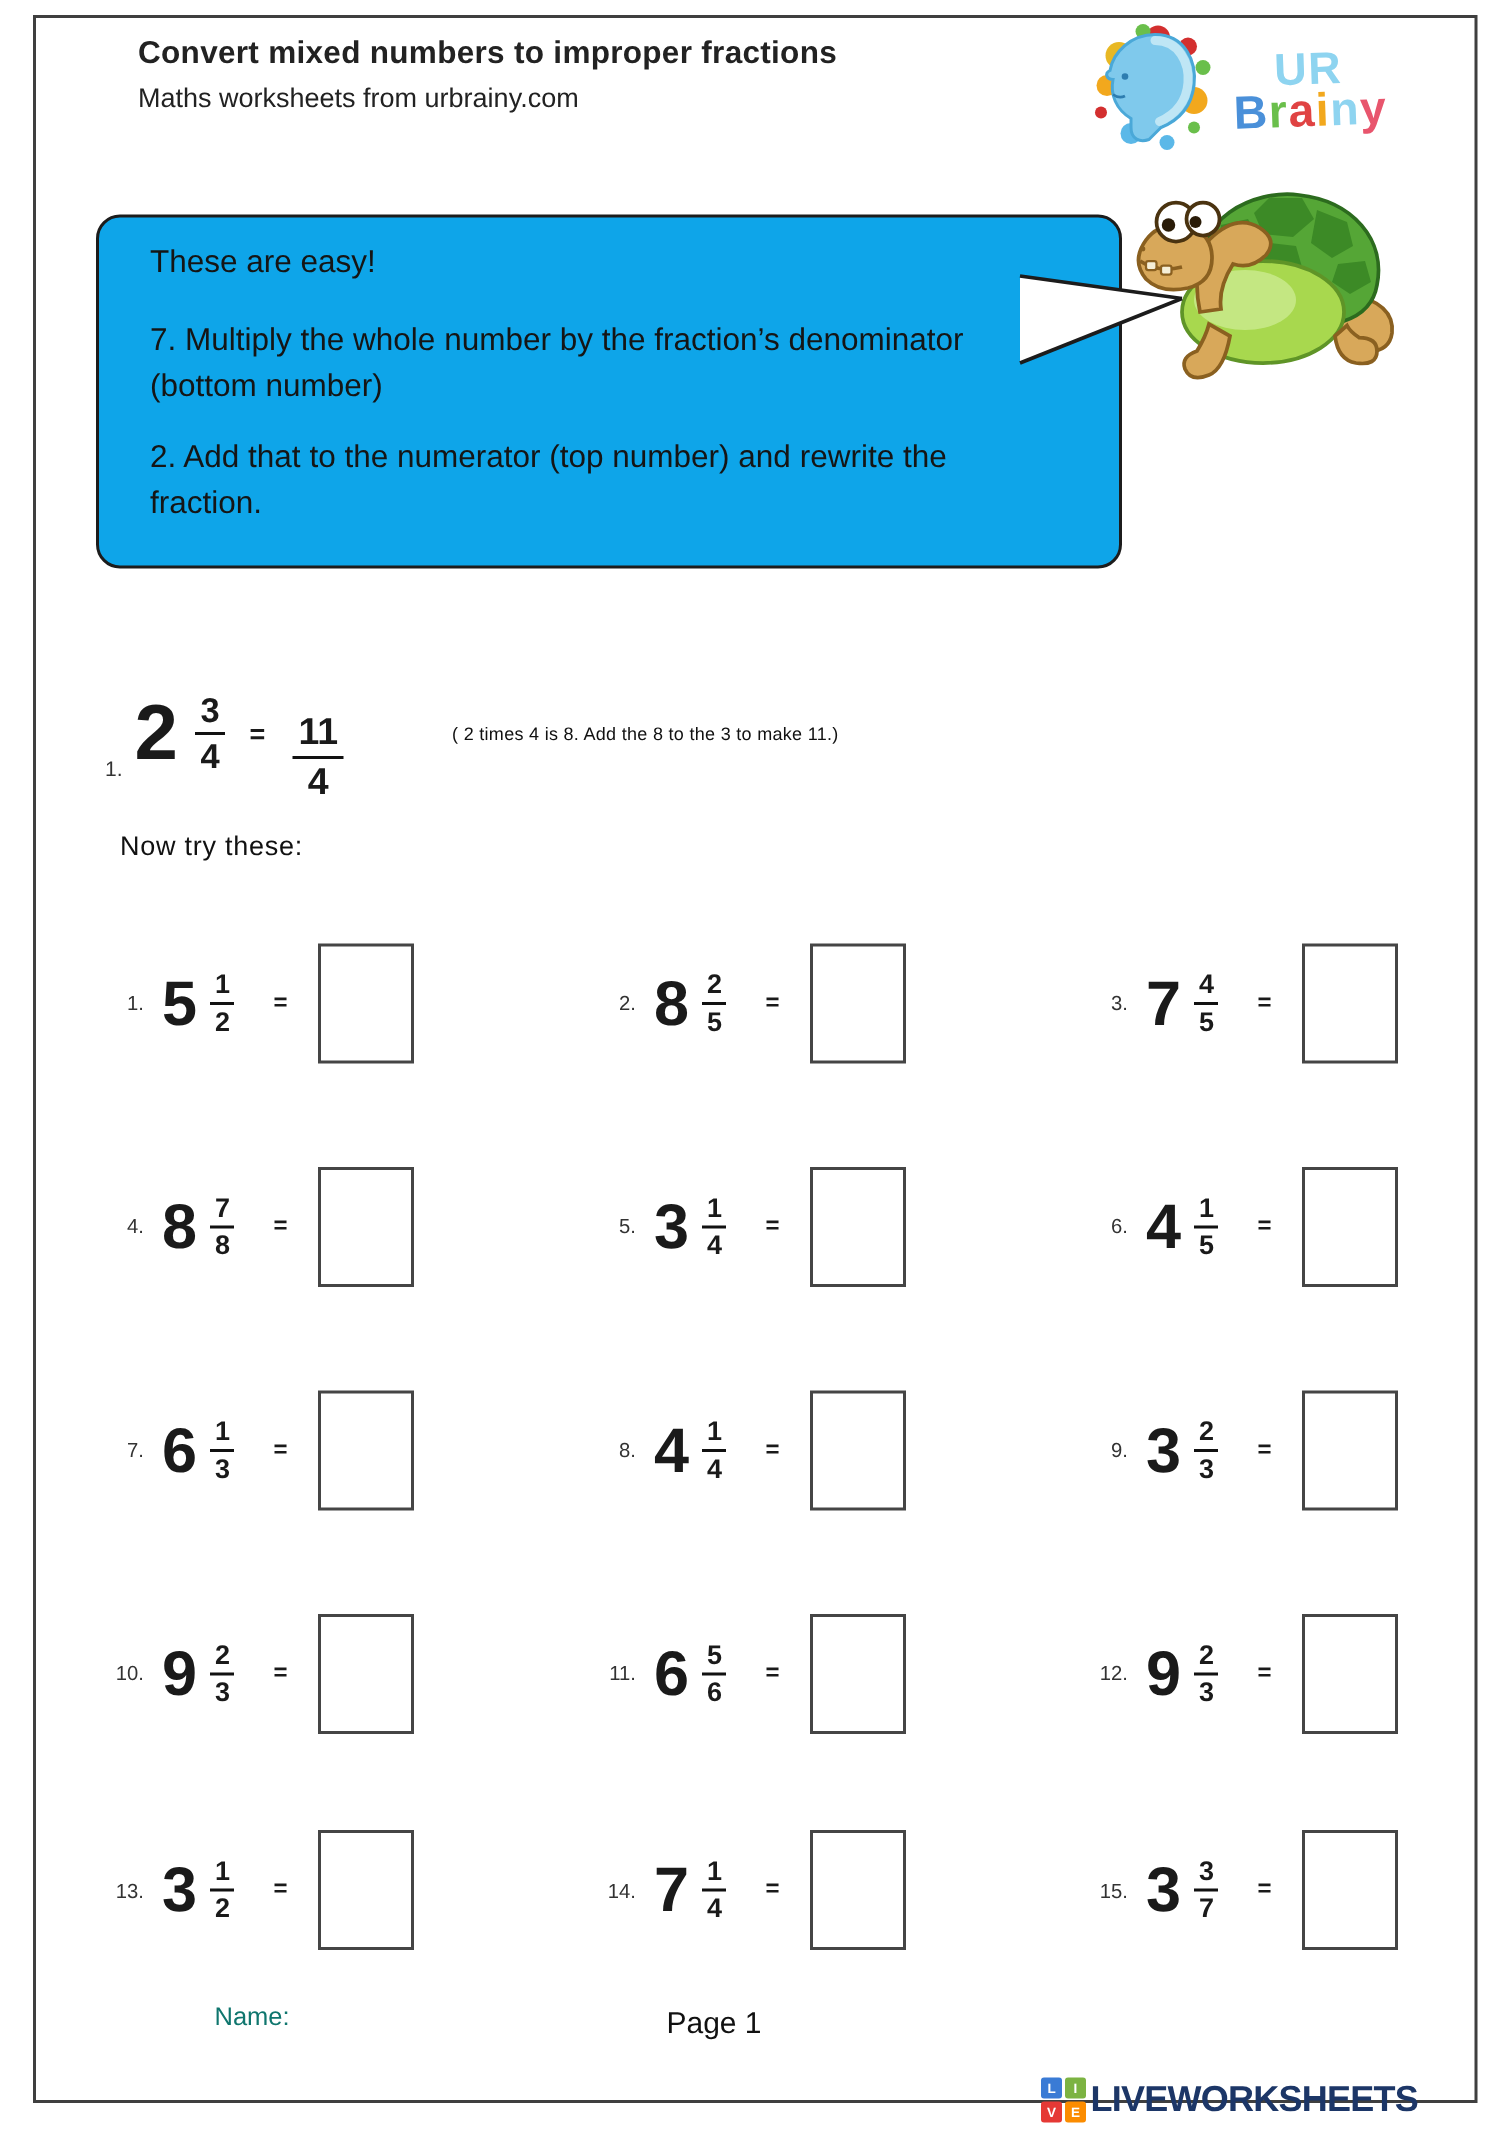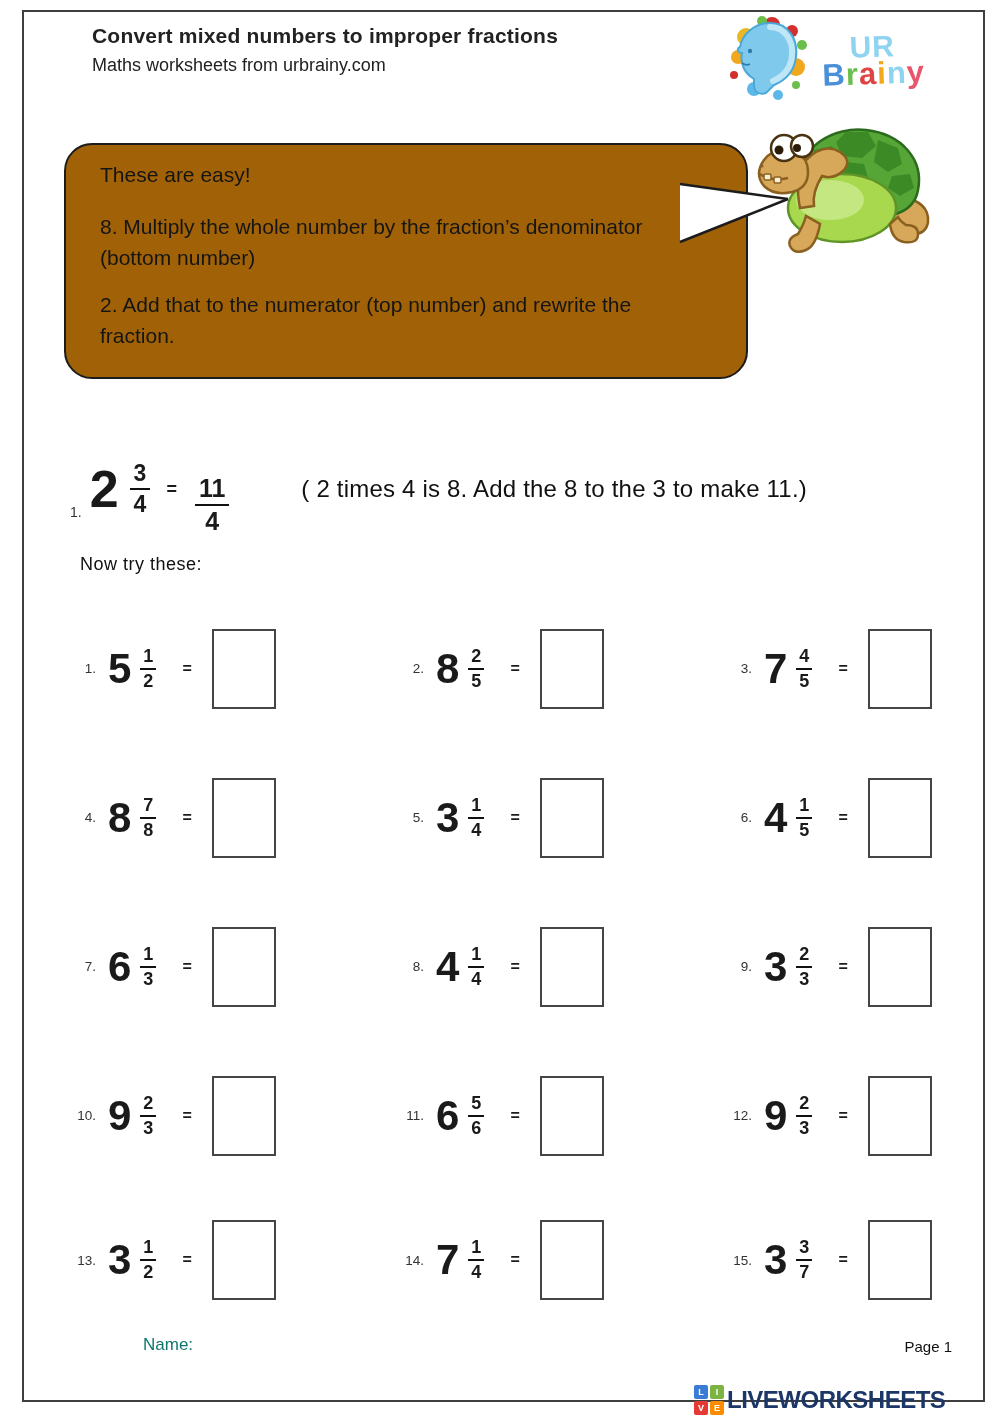--- a/index.html
+++ b/index.html
@@ -18,54 +18,54 @@
   .header .title{font-size:21px;font-weight:700;color:#222;letter-spacing:.2px;}
   .header .subtitle{font-size:18px;color:#222;margin-top:7px;}
   
   .brand{left:726px;top:14px;width:210px;height:92px;display:flex;align-items:center;}
   .brand-text{margin-left:4px;line-height:.9;transform:rotate(-2deg);}
   .brand-ur{font-size:30px;font-weight:700;color:#8ed4f0;letter-spacing:1px;margin-left:28px;
             text-shadow:0 0 2px #fff,0 0 2px #fff;}
   .brand-brainy{font-size:31px;font-weight:700;letter-spacing:1px;text-shadow:0 0 2px #fff;}
   
   .bubble{
-    left:64px;top:143px;width:616px;height:218px;background:#a16207;
-    border:2.5px solid #1c1c1c;border-radius:28px;padding:14px 30px 0 34px;box-sizing:content-box;
+    left:64px;top:143px;width:616px;height:218px;background:#0ea5e9;
+    border:2.5px solid #1c1c1c;border-radius:16px;padding:14px 30px 0 34px;box-sizing:content-box;
   }
   .bubble p{margin:0 0 15px 0;font-size:21px;line-height:1.5;color:#151515;max-width:555px;}
   .bubble p.intro{margin-bottom:20px;}
   .tail{left:640px;top:170px;width:170px;height:90px;z-index:3;}
   .turtle{left:750px;top:116px;width:190px;height:145px;}
   
   .example{left:70px;top:444px;height:90px;display:flex;align-items:center;}
   .ex-label{font-size:14px;color:#333;align-self:flex-end;padding-bottom:14px;}
   .ex-whole{font-size:52px;font-weight:700;margin-left:8px;letter-spacing:-1px;}
   .frac{display:inline-block;text-align:center;vertical-align:middle;font-weight:700;}
   .frac .fnum{display:block;border-bottom:2.5px solid #111;padding:0 4px 1px 4px;}
   .frac .fden{display:block;padding-top:1px;}
   .ex-frac1{font-size:23px;margin-left:12px;}
   .ex-eq{font-size:18px;font-weight:700;margin-left:16px;}
   .ex-frac2{font-size:25px;margin-left:18px;margin-top:32px;}
-  .ex-note{font-size:24px;color:#111;margin-left:72px;letter-spacing:.2px;}
+  .ex-note{font-size:12px;color:#111;margin-left:72px;letter-spacing:.2px;}
   
   .prompt{left:80px;top:554px;font-size:18px;color:#111;letter-spacing:.5px;}
   
   .problems{left:66px;top:594px;width:900px;display:grid;
             grid-template-columns:328px 328px 238px;
             grid-template-rows:149px 149px 149px 149px 140px;}
   .cell{display:flex;align-items:center;}
   .p-label{width:30px;text-align:right;font-size:13.5px;color:#333;}
   .p-whole{font-size:42px;font-weight:700;margin-left:12px;letter-spacing:-1px;}
   .p-frac{font-size:18px;margin-left:10px;}
   .p-frac .fnum{border-bottom:2px solid #111;padding:0 3px 1px 3px;}
   .p-eq{font-size:16px;font-weight:700;margin-left:26px;}
   .p-box{width:60px;height:76px;border:2px solid #454545;background:#fff;margin-left:20px;}
   
   .name-label{left:143px;top:1335px;font-size:17px;color:#0f766e;}
-  .page-label{left:0;top:1338px;width:952px;text-align:right;font-size:15px;color:#111;}
+  .page-label{left:0;top:1338px;width:952px;text-align:center;font-size:20px;color:#111;}
   
   .watermark{left:694px;top:1385px;display:flex;align-items:center;background:transparent;z-index:5;}
   .lw-grid{display:grid;grid-template-columns:14px 14px;grid-template-rows:14px 14px;gap:2px;margin-right:3px;}
   .lw-sq{display:flex;align-items:center;justify-content:center;color:#fff;font-size:9px;font-weight:700;border-radius:2px;}
   .lw-text{font-size:24px;font-weight:700;letter-spacing:-.5px;}
 </style>
 </head>
 <body>
 
 <div class="abs page-frame"></div>
@@ -94,21 +94,21 @@
     <path d="M16 48 q 4 3 8 1" fill="none" stroke="#2e7db0" stroke-width="1.8"></path>
   </svg>
   <div class="brand-text">
     <div class="brand-ur">UR</div>
     <div class="brand-brainy"><span style="color: rgb(74, 144, 217);">B</span><span style="color: rgb(106, 191, 75);">r</span><span style="color: rgb(224, 67, 67);">a</span><span style="color: rgb(242, 168, 29);">i</span><span style="color: rgb(142, 212, 240);">n</span><span style="color: rgb(232, 85, 109);">y</span></div>
   </div>
 </div>
 
 <div class="abs bubble">
   <p class="intro">These are easy!</p>
-  <p>8. Multiply the whole number by the fraction’s denominator (bottom number)</p>
+  <p>7. Multiply the whole number by the fraction’s denominator (bottom number)</p>
   <p>2. Add that to the numerator (top number) and rewrite the fraction.</p>
 </div>
 <svg class="abs tail" viewBox="0 0 170 90">
   <polygon points="40,14 148,29 40,72" fill="#ffffff"></polygon>
   <line x1="40" y1="14" x2="148" y2="29" stroke="#1c1c1c" stroke-width="2.5"></line>
   <line x1="148" y1="29" x2="40" y2="72" stroke="#1c1c1c" stroke-width="2.5"></line>
 </svg>
 
 <svg class="abs turtle" viewBox="0 0 190 145">
 

